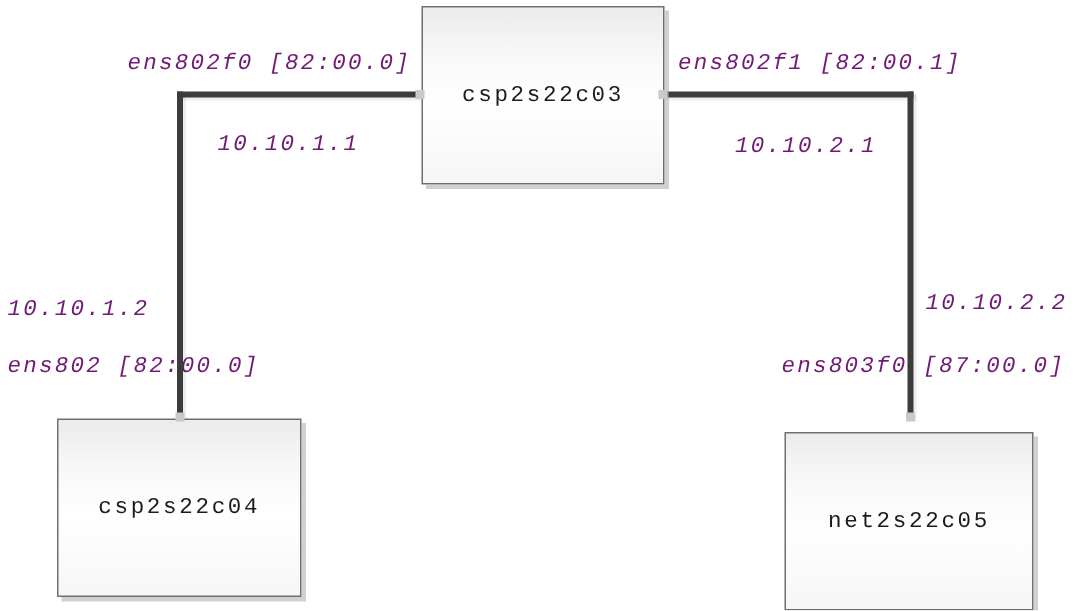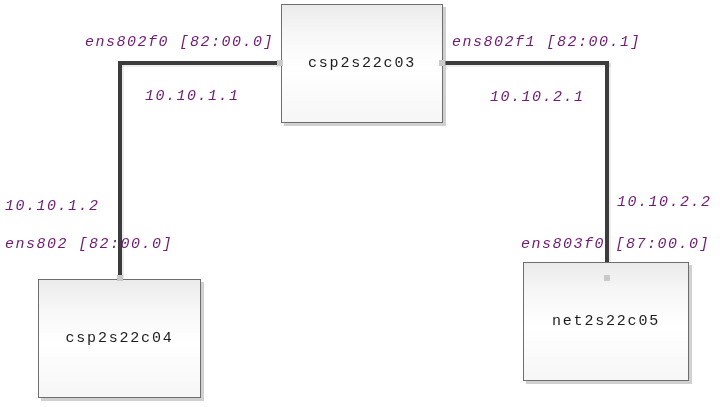--- a/index.html
+++ b/index.html
@@ -26,21 +26,21 @@
   .node{
     position:absolute;z-index:3;
     border:1px solid #6e6e6e;
     background:linear-gradient(to bottom,#ebebeb 0%,#f7f7f7 25%,#ffffff 55%,#f6f6f6 100%);
     box-shadow:3px 3px 0 rgba(170,170,170,0.55);
     display:flex;align-items:center;justify-content:center;
     font-size:15px;letter-spacing:1.8px;color:#1c1c1c;white-space:nowrap;
   }
   #node-top{left:281px;top:4px;width:160px;height:117px;}
   #node-left{left:38px;top:279px;width:161px;height:117px;}
-  #node-right{left:523px;top:262px;width:164px;height:117px;}
+  #node-right{left:523px;top:288px;width:164px;height:117px;}
   
   .lbl{
     position:absolute;z-index:1;font-size:15px;letter-spacing:1.5px;
     color:#701a75;white-space:nowrap;font-style:italic;
   }
   #lbl-l1-if-a{left:85px;top:34px;}
   #lbl-l1-ip-a{left:145px;top:88px;}
   #lbl-l2-if-a{left:452px;top:34px;}
   #lbl-l2-ip-a{left:490px;top:77px;margin-top:12px;}
   #lbl-l1-ip-b{left:5px;top:198px;text-align:center;}

